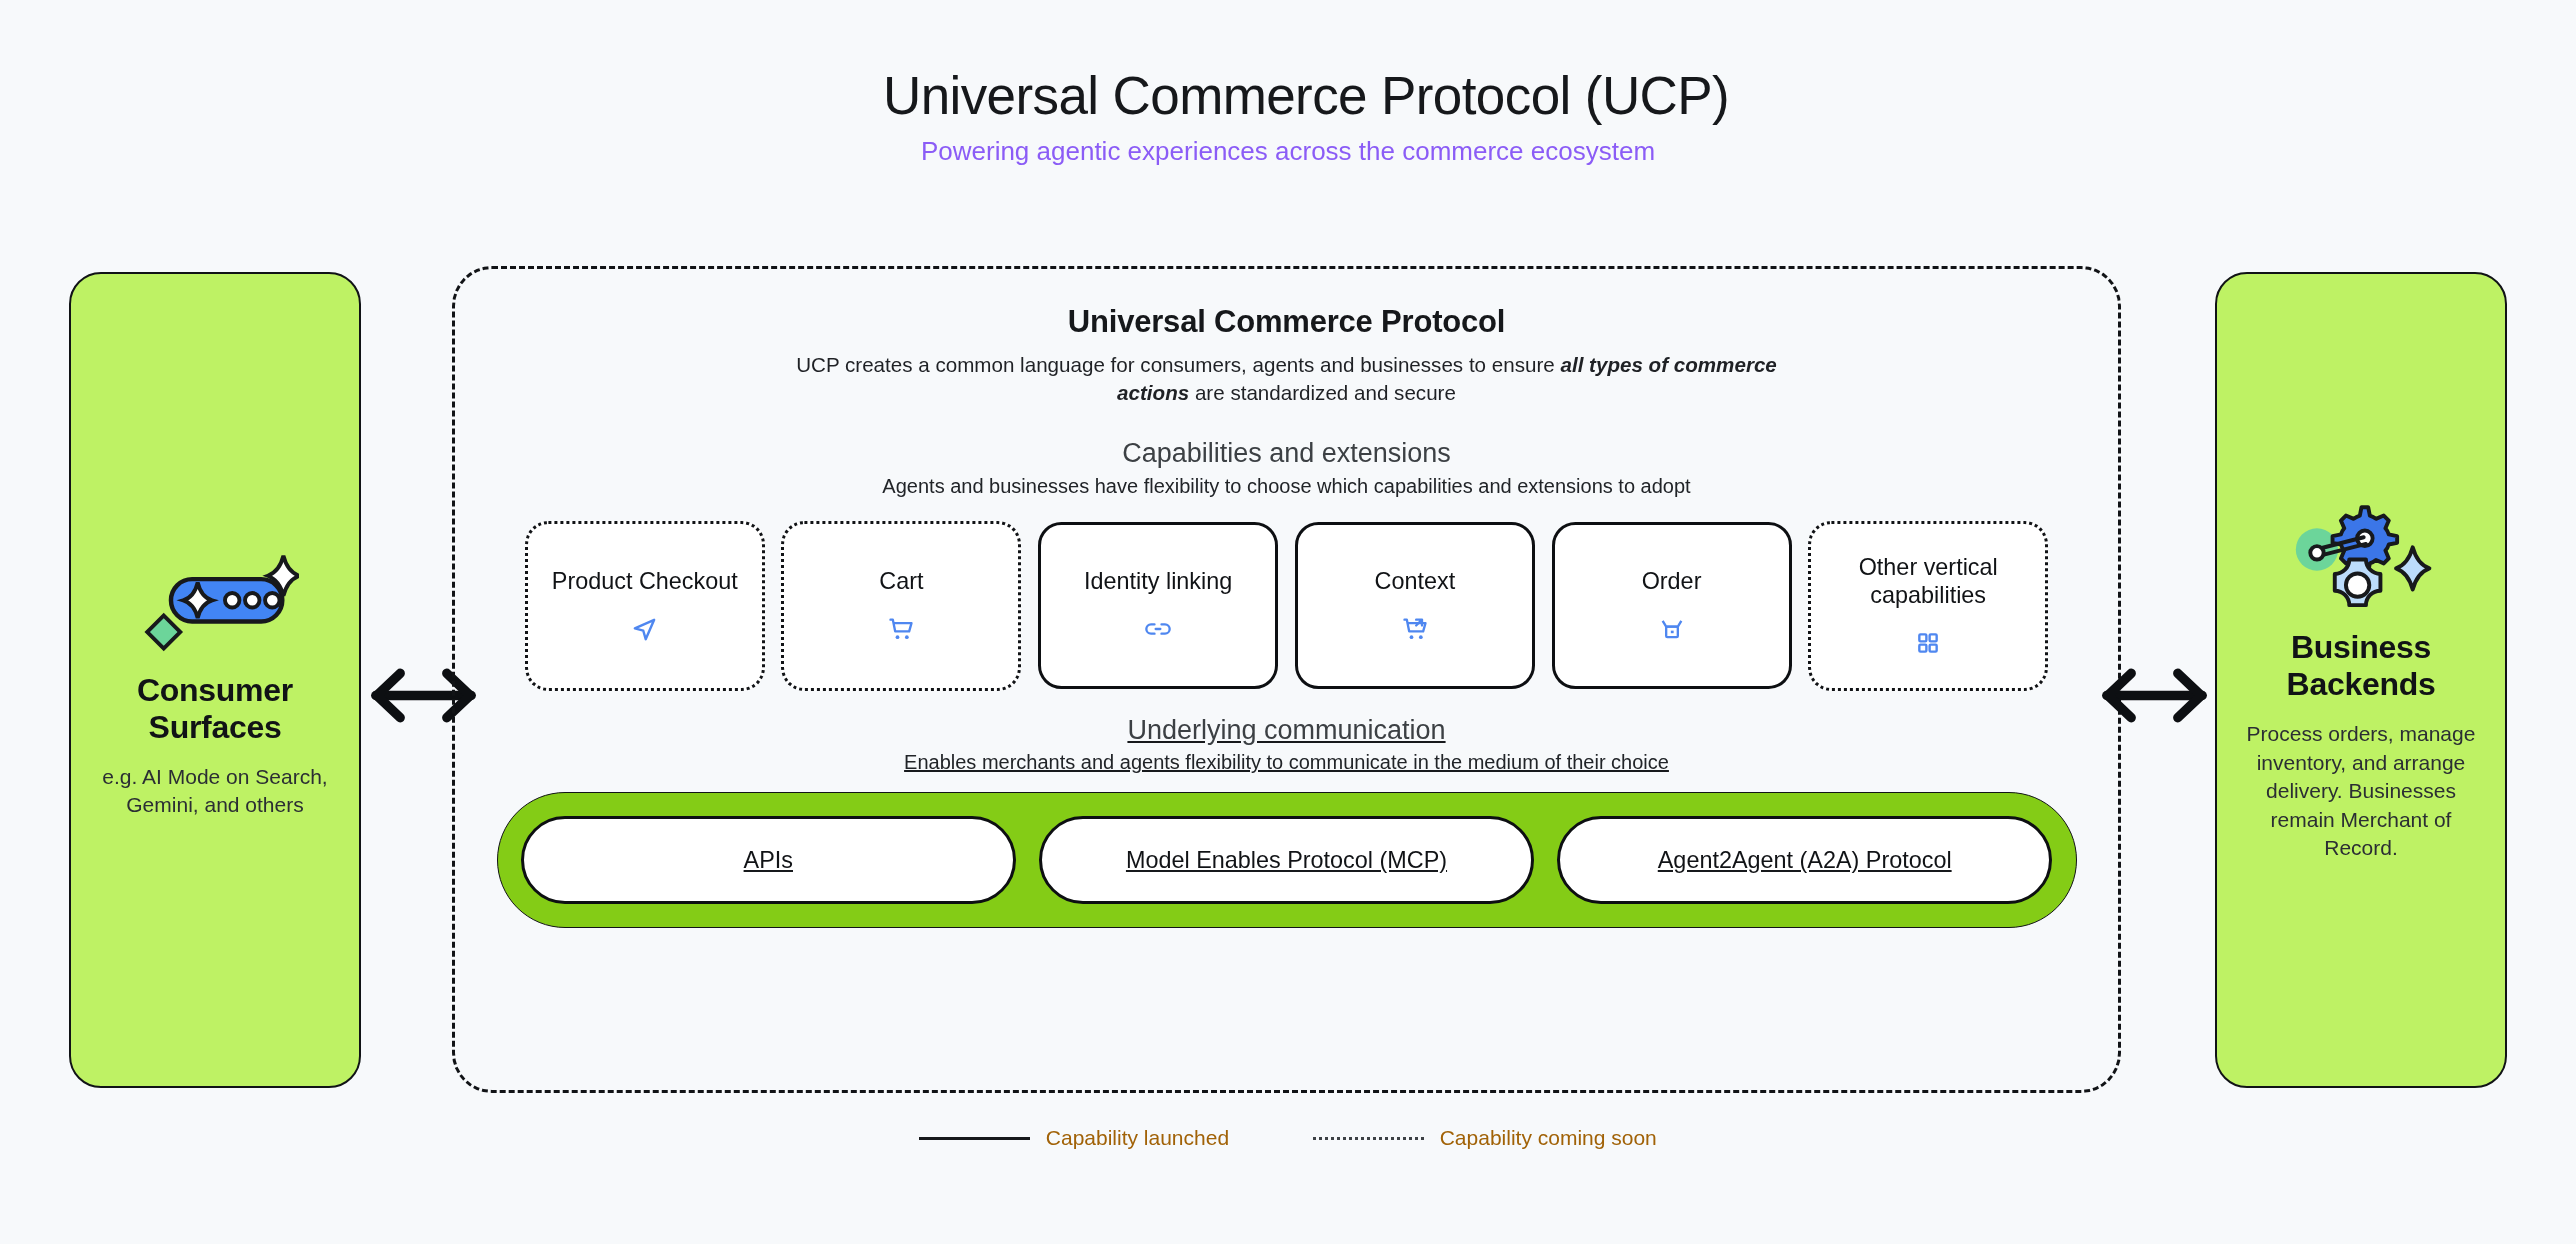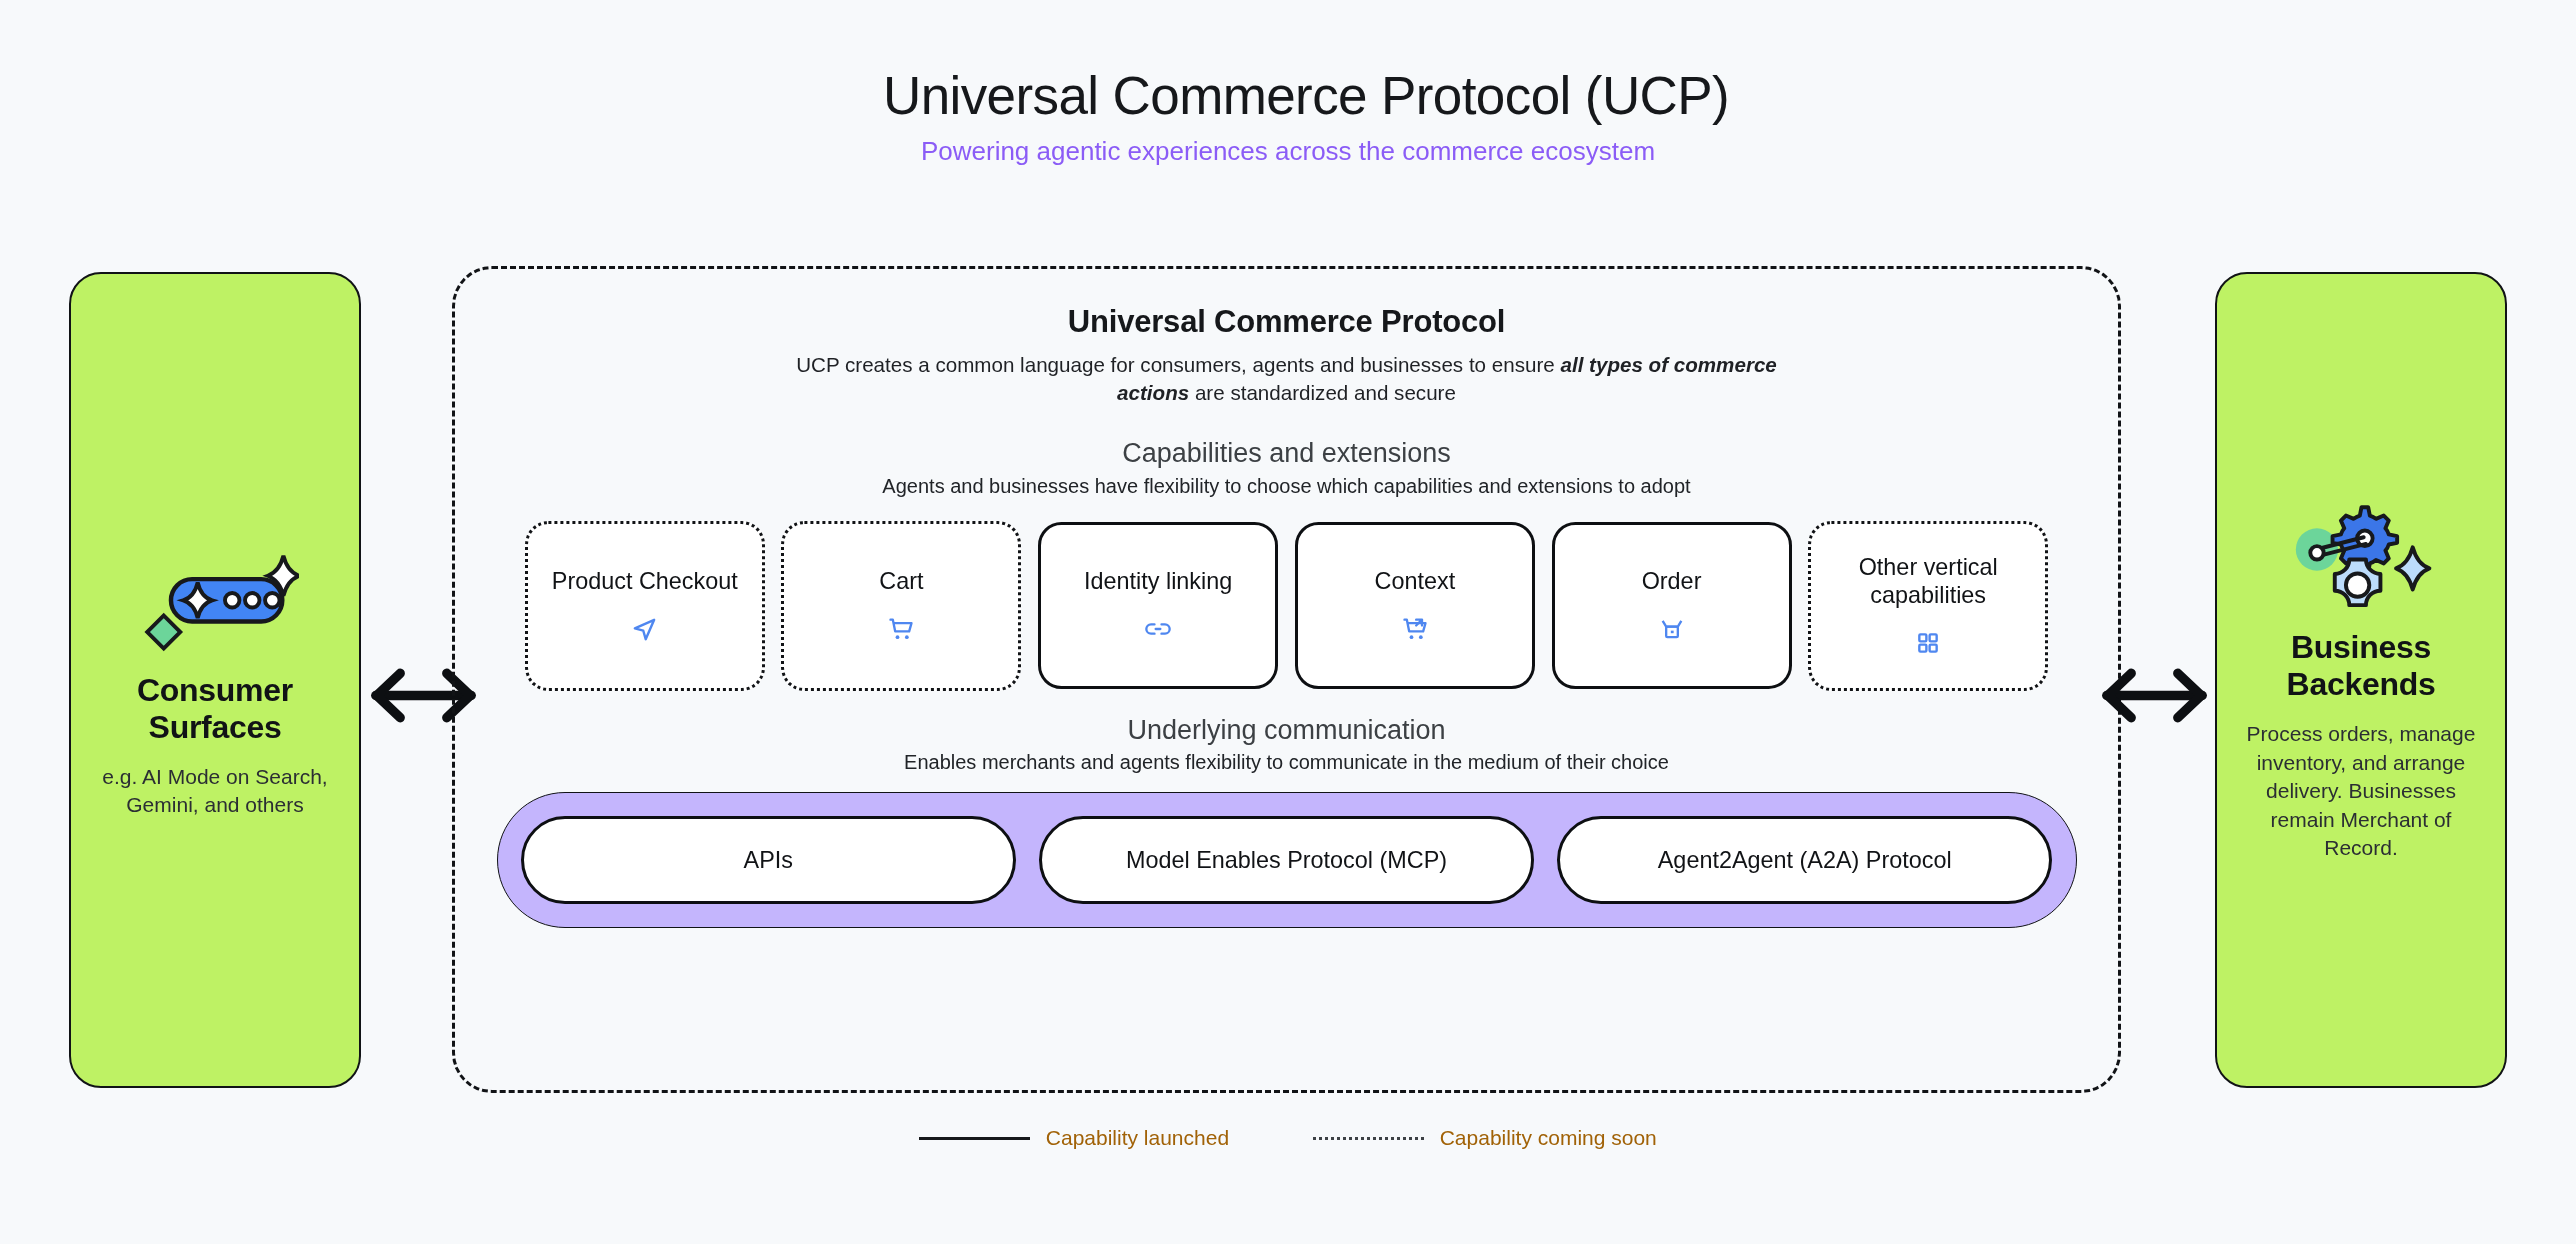--- a/index.html
+++ b/index.html
@@ -184,26 +184,27 @@
     margin-top: 19px;
     height: 31px;
     display: flex;
     align-items: center;
     justify-content: center;
   }
 
   
   .comm-wrap {
     margin-top: 20px;
+    text-decoration: underline;
   }
   .protocol-bar {
     margin: 18px auto 4px;
     width: 1580px;
     height: 136px;
-    background: #c4b5fd;
+    background: #84cc16;
     border: 1.7px solid #111316;
     border-radius: 68px;
     display: flex;
     align-items: center;
     justify-content: center;
     gap: 23.4px;
     padding: 0 23.4px;
   }
   .protocol {
     flex: 1;

